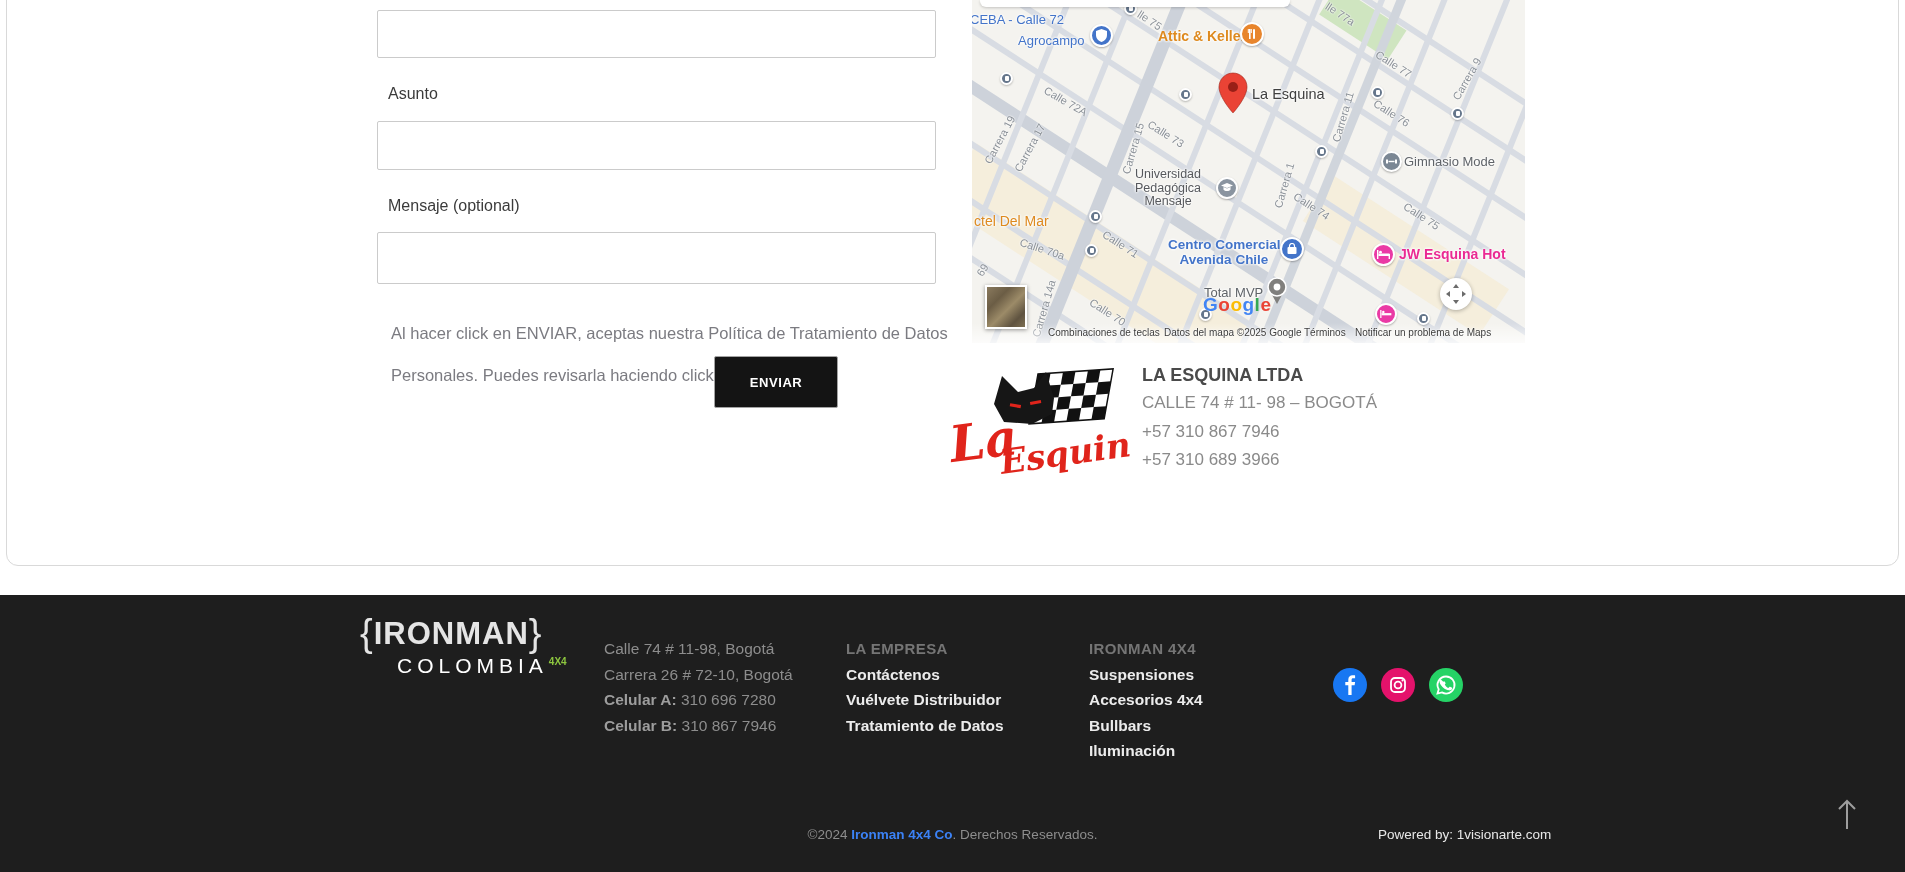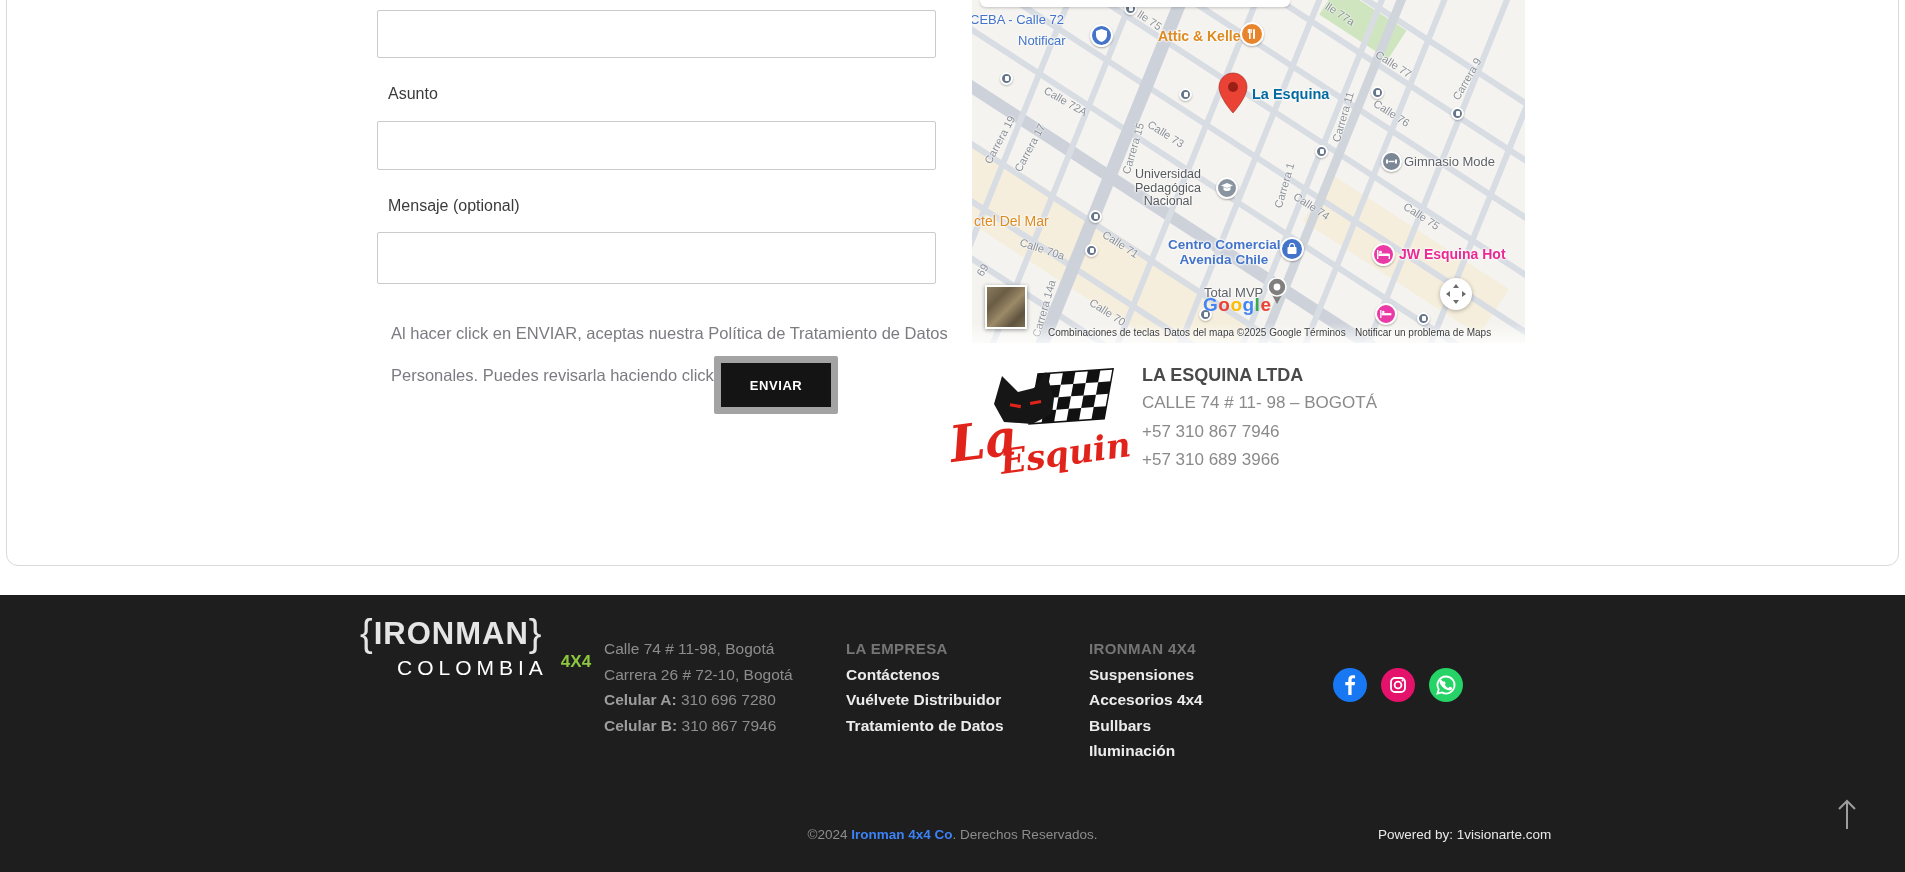--- a/index.html
+++ b/index.html
@@ -9,35 +9,35 @@
   
   .panel{position:absolute;left:6px;top:-16px;width:1893px;height:582px;background:#fff;
          border:1px solid #d9d9d9;border-radius:12px;box-sizing:border-box}
 
   
   .finput{position:absolute;left:377px;width:559px;border:1px solid #cbcbcb;border-radius:2px;
           background:#fff;box-sizing:border-box;padding:0 12px;font-size:15px;color:#333;
           font-family:inherit;outline:none}
   .flabel{position:absolute;left:388px;font-size:16px;color:#3b3b3b}
   .consent{position:absolute;left:391px;font-size:16.5px;color:#7b7b81;white-space:nowrap}
-  .enviar{position:absolute;left:714px;top:356px;width:124px;height:58px;background:#141414;
-          color:#fff;font-weight:bold;font-size:13px;letter-spacing:.6px;border:7px solid #a3a3a3;
+  .enviar{position:absolute;left:714px;top:356px;width:124px;height:52px;background:#141414;
+          color:#fff;font-weight:bold;font-size:13px;letter-spacing:.6px;border:1px solid #a3a3a3;
           border-radius:2px;cursor:pointer;font-family:inherit}
 
   
   .map{position:absolute;left:972px;top:0;width:553px;height:343px;background:#f4f3ef;overflow:hidden}
   .map svg.streets{position:absolute;left:0;top:0}
   .stl{position:absolute;font-size:11px;color:#8a9097;white-space:nowrap;transform-origin:0 0;
        text-shadow:0 0 2px #fff,0 0 2px #fff}
   .poi{position:absolute;white-space:nowrap;font-weight:500;
        text-shadow:0 0 3px #fff,0 0 3px #fff,0 0 3px #fff}
   .p-blue{color:#4374c9;font-size:13px}
   .p-blue2{color:#4374c9;font-size:13.5px;text-align:center;line-height:15px}
   .p-orange{color:#de8a1f;font-size:14px}
-  .p-red{color:#0369a1;font-size:14.5px;font-weight:bold}
+  .p-red{color:#404040;font-size:14.5px;font-weight:normal}
   .p-pink{color:#ea2a93;font-size:14px}
   .p-gray{color:#5f6368;font-size:13px}
   .p-univ{color:#56585c;font-size:12.5px;text-align:center;line-height:13.5px}
   .busicon{position:absolute;width:13px;height:13px;border-radius:50%;background:#65768b;
            border:2px solid #fff;box-sizing:border-box;box-shadow:0 1px 2px rgba(0,0,0,.25);
            display:flex;align-items:center;justify-content:center}
   .busicon::before{content:"";width:4px;height:5px;background:#fff;border-radius:1px}
   .mpi{position:absolute;border-radius:50%;border:2px solid #fff;box-sizing:border-box;
        box-shadow:0 1px 2px rgba(0,0,0,.3);display:flex;align-items:center;justify-content:center}
   .mapcard{position:absolute;left:8px;top:0;width:310px;height:7px;background:#fff;
@@ -57,21 +57,21 @@
   
   .companyinfo{position:absolute;left:1142px;top:361px;line-height:28.4px;font-size:17px;color:#8a8a8a}
   .companyinfo .cname{font-size:18px;font-weight:bold;color:#4a4a4a}
 
   
   .footer{position:absolute;left:0;top:595px;width:1905px;height:277px;background:#1e1e1e}
   .iron-logo{position:absolute;left:360px;top:22px;width:235px}
   .iron-top{color:#e5e5e5;font-weight:bold;font-size:31px;letter-spacing:1px;line-height:32px;white-space:nowrap}
   .iron-top .brace{font-size:38px;font-weight:400;vertical-align:-2px}
   .iron-bottom{color:#fff;font-weight:300;font-size:21px;letter-spacing:5px;padding-left:37px;line-height:24px;white-space:nowrap}
-  .iron-badge{color:#8dc63f;font-size:17px;font-weight:bold;letter-spacing:0;vertical-align:8px;margin-left:13px}
+  .iron-badge{color:#8dc63f;font-size:10px;font-weight:bold;letter-spacing:0;vertical-align:8px;margin-left:1px}
   .ft-col{position:absolute;top:41px;line-height:25.6px;font-size:15.5px}
   .ft-title{color:#757575;font-weight:bold;font-size:15px;letter-spacing:.4px}
   .ft-link{color:#ececec;font-weight:600;cursor:pointer}
   .ft-text{color:#8d8d8d}
   .ft-text b{color:#9d9d9d}
   .social{position:absolute;left:1333px;top:73px;display:flex;gap:14px}
   .scirc{width:34px;height:34px;border-radius:50%;display:flex;align-items:center;justify-content:center;cursor:pointer}
   .copyline{position:absolute;left:0;top:232px;width:100%;text-align:center;font-size:13.5px;color:#8d8d8d}
   .copyline b{color:#3b82f6}
   .powered{position:absolute;left:1378px;top:232px;font-size:13.5px;color:#e8e8e8;cursor:pointer}
@@ -138,21 +138,21 @@
   <span class="stl" style="left:326px;top:190px;transform:rotate(33deg)">Calle 74</span>
   <span class="stl" style="left:436px;top:200px;transform:rotate(33deg)">Calle 75</span>
   <span class="stl" style="left:300px;top:206px;transform:rotate(-74deg)">Carrera 1</span>
   <span class="stl" style="left:50px;top:236px;transform:rotate(18deg)">Calle 70a</span>
   <span class="stl" style="left:135px;top:228px;transform:rotate(33deg)">Calle 71</span>
   <span class="stl" style="left:58px;top:335px;transform:rotate(-74deg)">Carrera 14a</span>
   <span class="stl" style="left:122px;top:296px;transform:rotate(33deg)">Calle 70</span>
   <span class="stl" style="left:2px;top:272px;transform:rotate(-58deg)">69</span>
 
   <span class="poi p-blue" style="left:-2px;top:12px">CEBA - Calle 72</span>
-  <span class="poi p-blue" style="left:46px;top:33px">Notificar</span>
+  <span class="poi p-blue" style="left:46px;top:33px">Agrocampo</span>
   <span class="mpi" style="left:118px;top:24px;width:23px;height:23px;background:#4374c9">
     <svg width="11" height="13" viewBox="0 0 11 13">
         <path d="M5.5 0L11 2v4c0 3.5-2.5 6-5.5 7C2.5 12 0 9.5 0 6V2z" fill="#fff"></path>
       </svg>
   </span>
   <span class="poi p-orange" style="left:186px;top:28px;font-weight:bold">Attic &amp; Keller</span>
   <span class="mpi" style="left:268px;top:22px;width:24px;height:24px;background:#e8852c">
     <svg width="12" height="12" viewBox="0 0 12 12">
         <rect x="3" y="1" width="1.6" height="10" fill="#fff"></rect>
         <rect x="7" y="1" width="2" height="10" rx="1" fill="#fff"></rect>
@@ -172,21 +172,21 @@
         <rect x="0" y="3.5" width="2" height="4" fill="#fff"></rect>
         <rect x="2.5" y="4.8" width="6" height="1.4" fill="#fff"></rect>
         <rect x="9" y="3.5" width="2" height="4" fill="#fff"></rect>
       </svg>
   </span>
   <span class="poi p-gray" style="left:432px;top:154px">Gimnasio Mode</span>
 
   <div class="poi p-univ" style="left:150px;top:168px;width:92px">
     <div>Universidad</div>
     <div>Pedagógica</div>
-    <div>Nacional</div>
+    <div>Mensaje</div>
   </div>
   <span class="mpi" style="left:244px;top:177px;width:22px;height:22px;background:#8a94a0">
     <svg width="12" height="10" viewBox="0 0 12 10">
         <path d="M6 0l6 2.5L6 5 0 2.5z" fill="#fff"></path>
         <path d="M2.5 4v2.5c0 .8 1.6 1.5 3.5 1.5s3.5-.7 3.5-1.5V4L6 5.5z" fill="#fff"></path>
       </svg>
   </span>
 
   <span class="poi p-orange" style="left:2px;top:213px">ctel Del Mar</span>
 

